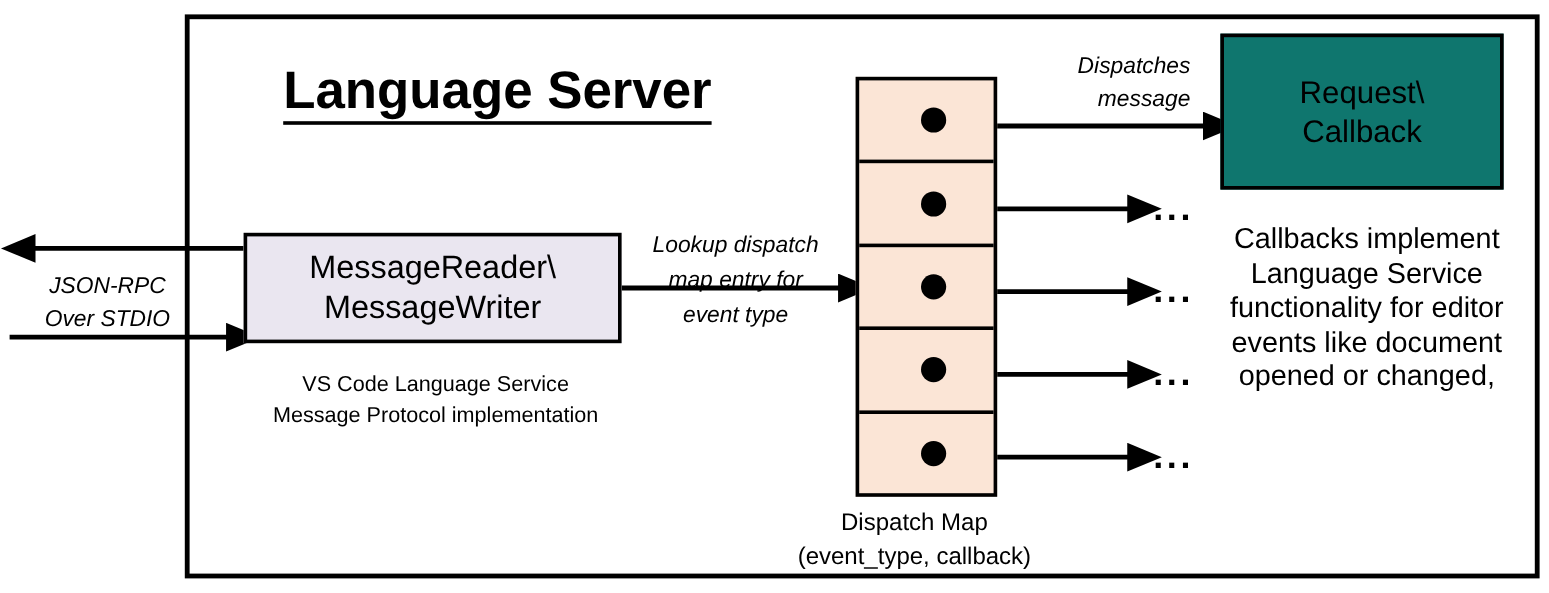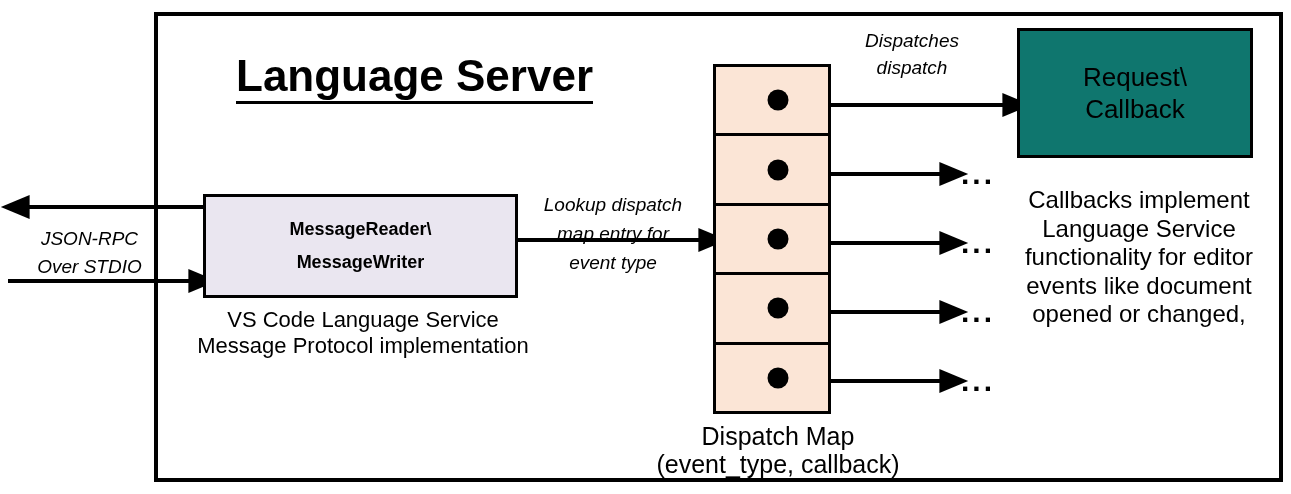--- a/index.html
+++ b/index.html
@@ -46,52 +46,51 @@
     box-sizing: border-box;
     display: flex;
     align-items: center;
     justify-content: center;
     text-align: center;
   }
   #box-message-reader {
     left: 203px;
     top: 194px;
     width: 315px;
-    height: 104px;
+    height: 92px;
     background: #EAE6F0;
-    font-size: 18px;
+    font-size: 27px;
     line-height: 33px;
-    font-weight: bold;
   }
   #box-callback {
     left: 1017px;
     top: 28px;
     width: 236px;
     height: 130px;
     background: #0f766e;
     font-size: 26px;
     line-height: 32px;
   }
   
   .caption {
     position: absolute;
     text-align: center;
-    font-size: 22px;
+    font-size: 18px;
     line-height: 26px;
   }
   #caption-message-reader {
     left: 193px;
     top: 307px;
     width: 340px;
   }
   #caption-dispatch-map {
-    left: 648px;
+    left: 632px;
     top: 422px;
     width: 260px;
-    font-size: 25px;
+    font-size: 20px;
     line-height: 28px;
   }
   #caption-callback {
     left: 1005px;
     top: 186px;
     width: 268px;
     font-size: 24px;
     line-height: 28.5px;
   }
   
@@ -112,23 +111,24 @@
   }
   #label-lookup {
     left: 518px;
     top: 155px;
     width: 190px;
     line-height: 29px;
     margin-top: 35px;
   }
   #label-dispatches {
     left: 832px;
-    top: 27px;
+    top: 42px;
     width: 160px;
     line-height: 27px;
+    text-align: right;
   }
   
   #dispatch-map {
     position: absolute;
     left: 713px;
     top: 64px;
     width: 118px;
     height: 350px;
     box-sizing: border-box;
     border: 3px solid #000;
@@ -259,21 +259,21 @@
       <span class="map-dot"></span>
     </div>
   </div>
   <div class="caption" id="caption-dispatch-map">
     <div>Dispatch Map</div>
     <div>(event_type, callback)</div>
   </div>
 
   <div class="edge-label" id="label-dispatches">
     <div>Dispatches</div>
-    <div>dispatch</div>
+    <div>message</div>
   </div>
 
   <div class="ellipsis" style="left:961px; top:166px;">...</div>
   <div class="ellipsis" style="left:961px; top:235px;">...</div>
   <div class="ellipsis" style="left:961px; top:304px;">...</div>
   <div class="ellipsis" style="left:961px; top:373px;">...</div>
 
   <div class="node-box" id="box-callback">
     <div>
       <div>Request\</div>

